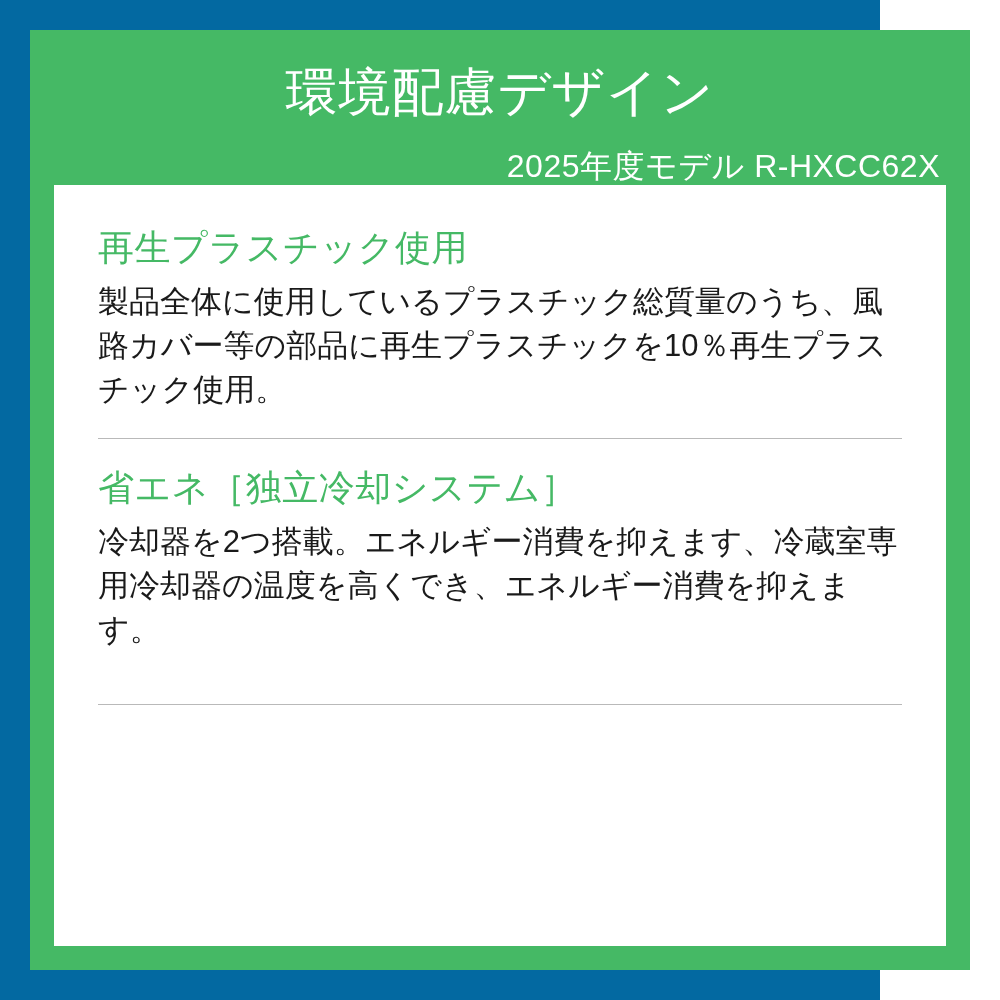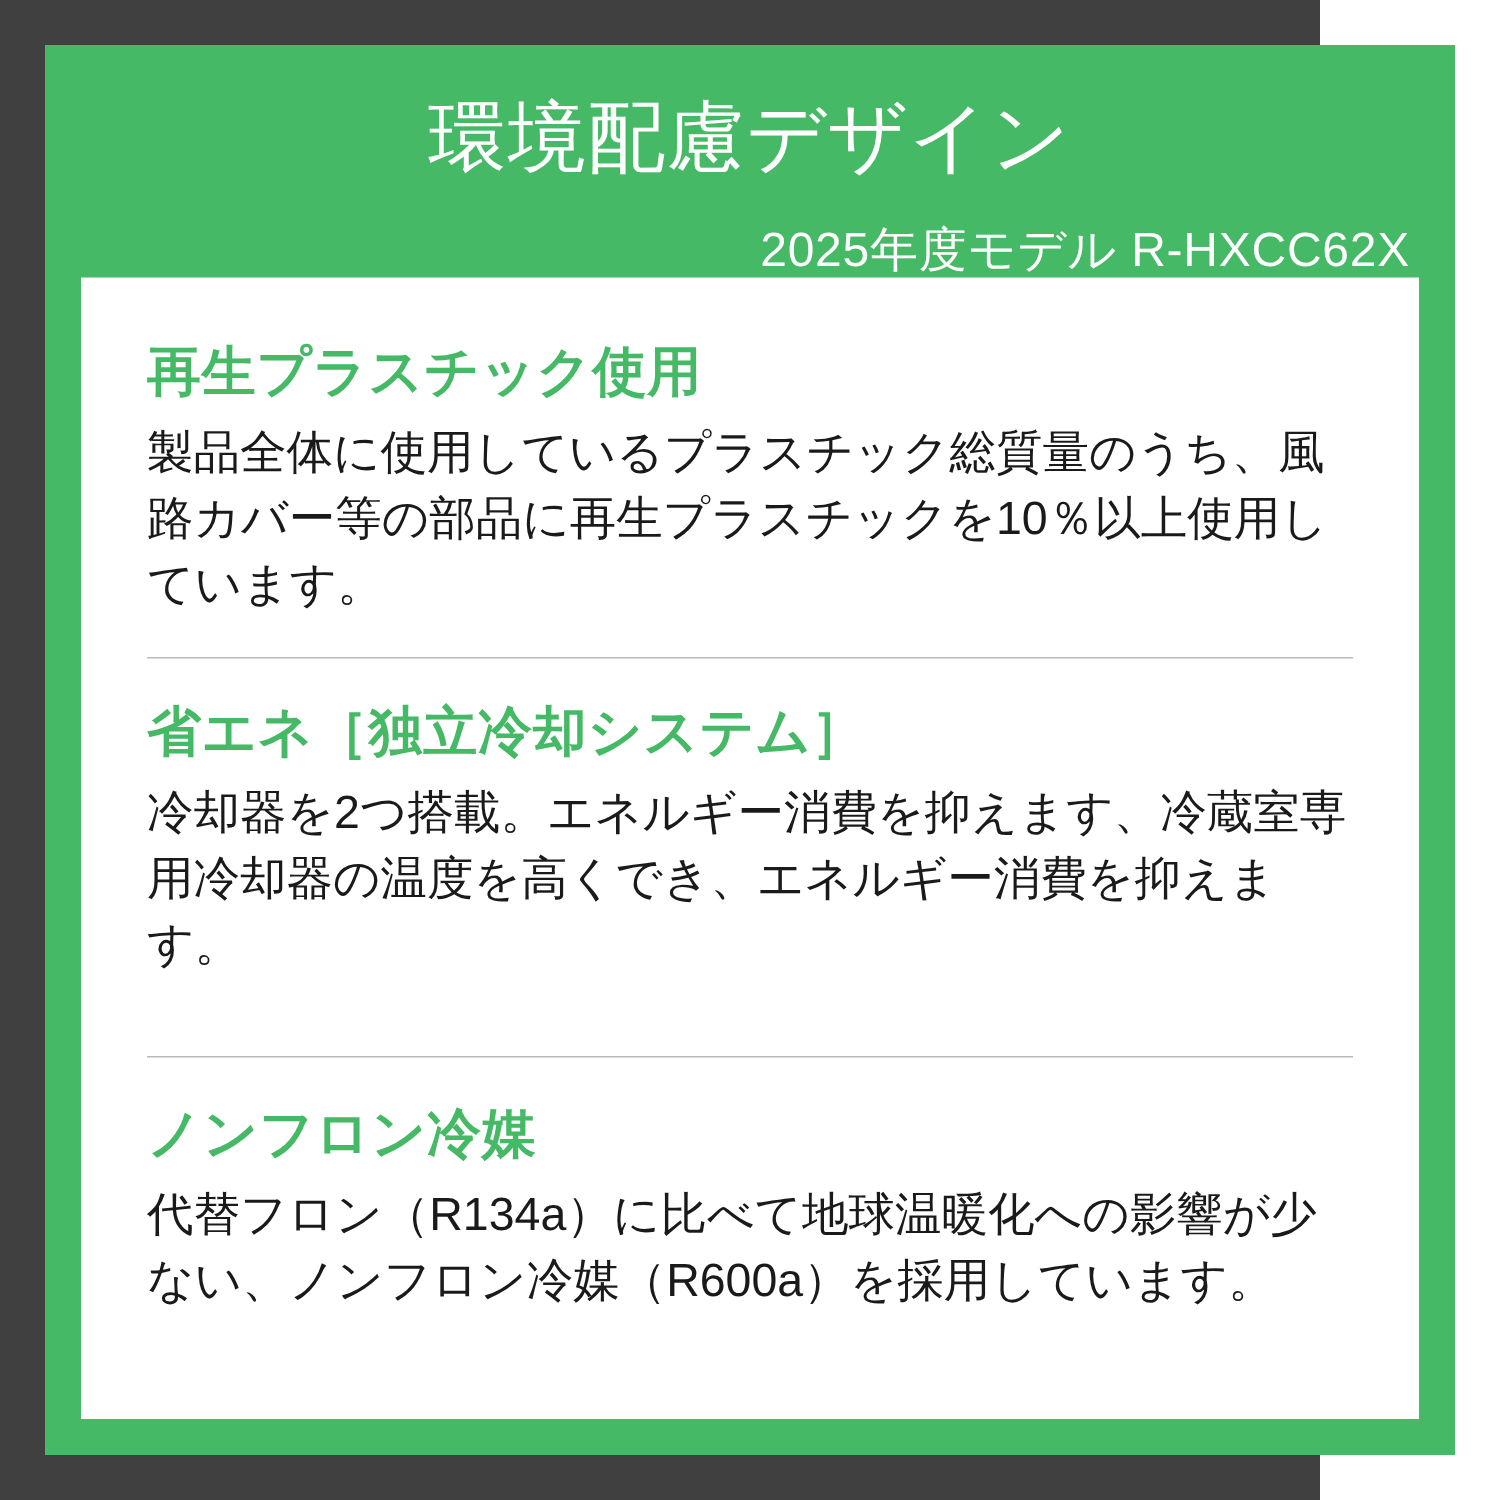--- a/index.html
+++ b/index.html
@@ -11,21 +11,21 @@
     width: 1000px;
     height: 1000px;
     font-family: "Liberation Sans", sans-serif;
     overflow: hidden;
   }
 
   .page {
     width: 880px;
     height: 1000px;
     position: relative;
-    background: #404040;
+    background: #0369a1;
     box-sizing: border-box;
     padding-left: 36px;
   }
 
   .panel {
     position: absolute;
     left: 30px;
     top: 30px;
     width: 940px;
     height: 940px;
@@ -83,21 +83,21 @@
   .section {
     position: relative;
   }
 
   .section-title {
     color: #45b965;
     font-size: 36px;
     line-height: 1.25;
     margin: 0 0 10px 0;
     letter-spacing: 0.5px;
-    font-weight: 700;
+    font-weight: 400;
   }
 
   .section-body {
     color: #1a1a1a;
     font-size: 31px;
     line-height: 1.42;
     letter-spacing: 0px;
     margin: 0;
     font-weight: 400;
   }
@@ -123,32 +123,28 @@
 
     <div class="header">
       <div class="header-title">環境配慮デザイン</div>
       <div class="header-subtitle">2025年度モデル R-HXCC62X</div>
     </div>
 
     <div class="inner">
 
       <div class="section sec-1">
         <h2 class="section-title">再生プラスチック使用</h2>
-        <p class="section-body">製品全体に使用しているプラスチック総質量のうち、風路カバー等の部品に再生プラスチックを10％以上使用しています。</p>
+        <p class="section-body">製品全体に使用しているプラスチック総質量のうち、風路カバー等の部品に再生プラスチックを10％再生プラスチック使用。</p>
       </div>
 
       <hr class="divider">
 
       <div class="section sec-2">
         <h2 class="section-title">省エネ［独立冷却システム］</h2>
         <p class="section-body">冷却器を2つ搭載。エネルギー消費を抑えます、冷蔵室専用冷却器の温度を高くでき、エネルギー消費を抑えます。</p>
       </div>
 
       <hr class="divider divider-2">
 
-      <div class="section sec-3">
-        <h2 class="section-title">ノンフロン冷媒</h2>
-        <p class="section-body">代替フロン（R134a）に比べて地球温暖化への影響が少ない、ノンフロン冷媒（R600a）を採用しています。</p>
-      </div>
 
     </div>
   </div>
 </div>
 
 </body></html>

